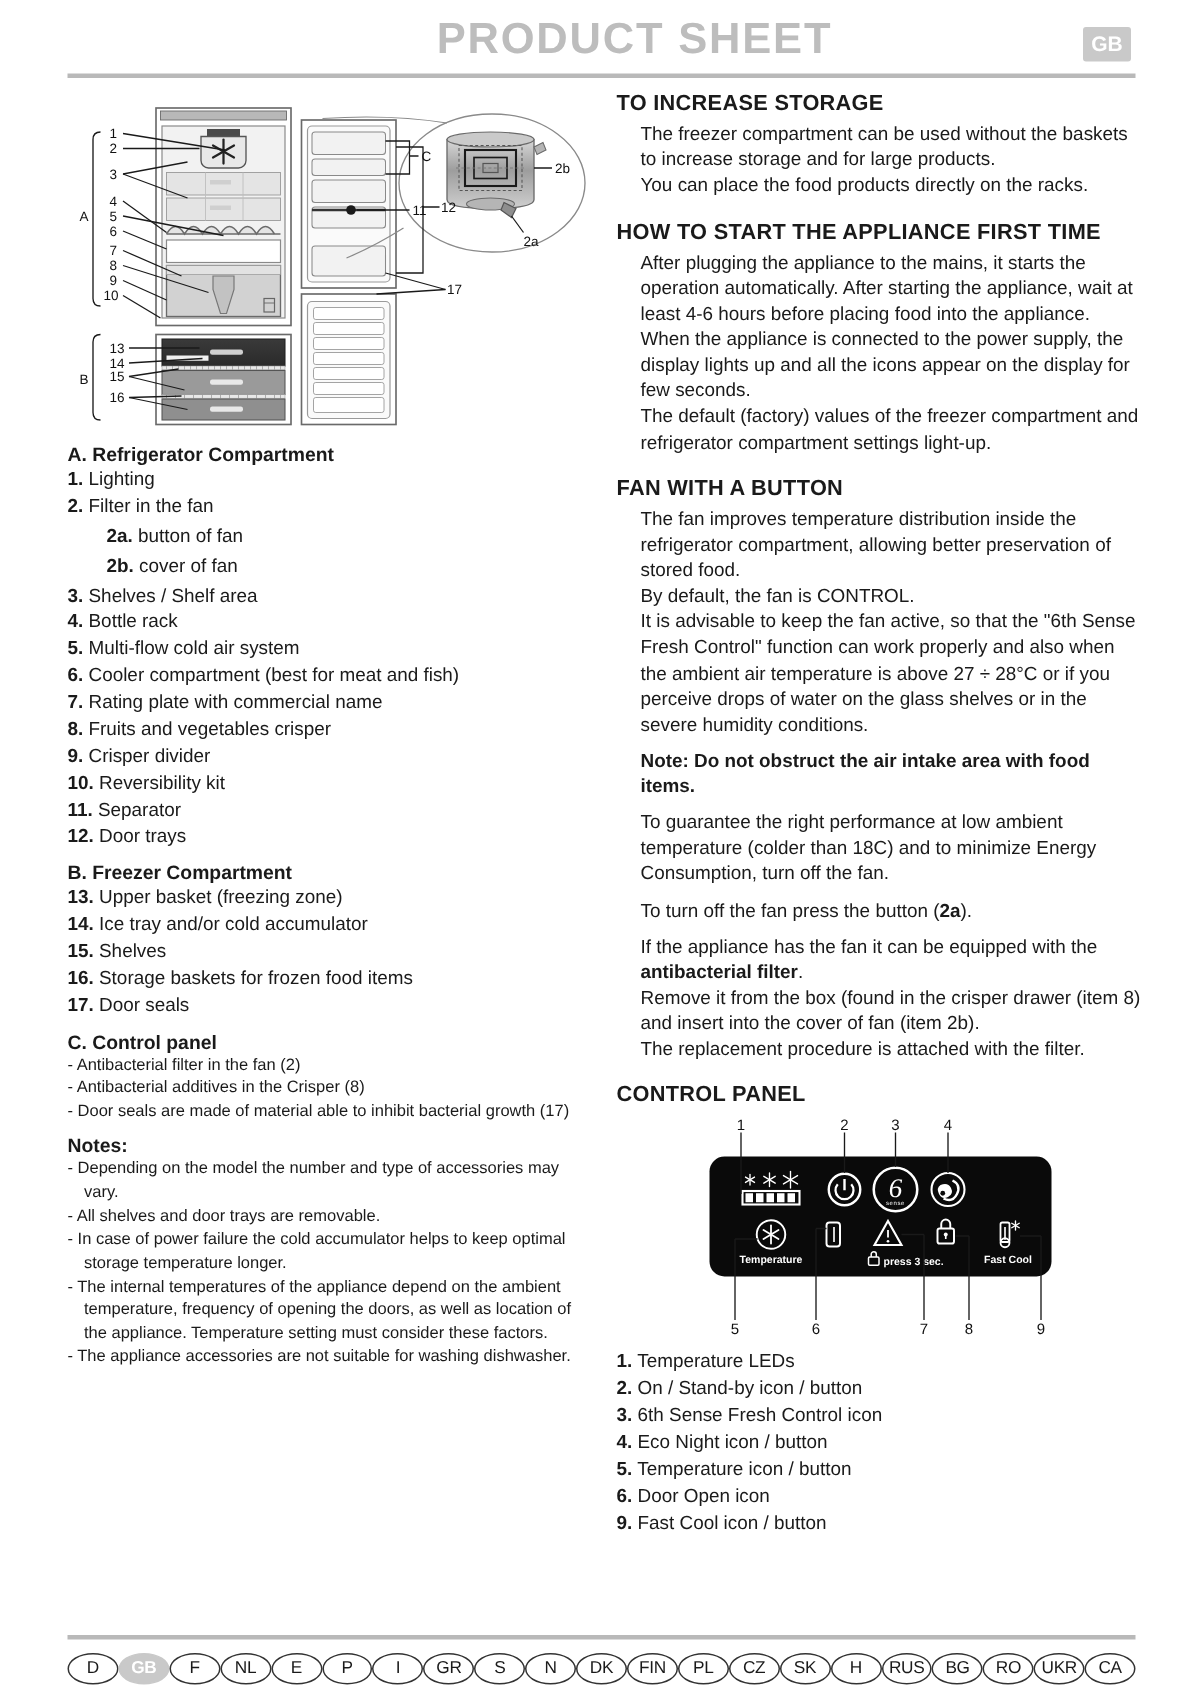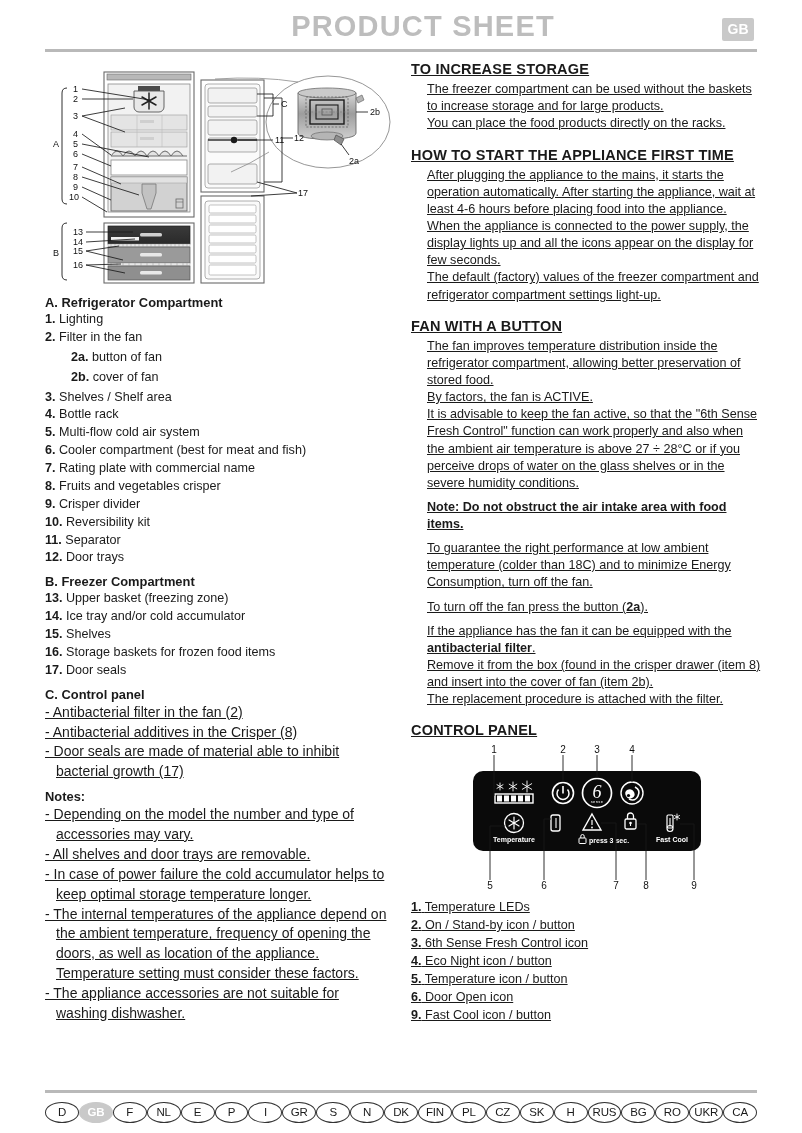--- a/index.html
+++ b/index.html
@@ -52,21 +52,21 @@
   }
 
   
   .page {
     display: flex;
     padding: 4px 45px 0 45px;
     gap: 18px;
   }
   .col { width: 350px; }
   .col-left { width: 348px; }
-  .col-right { width: 352px; text-decoration: underline; }
+  .col-right { width: 352px; }
 
   
   h2.section {
     font-size: 14.5px;
     font-weight: bold;
     margin: 13px 0 3px 0;
     letter-spacing: 0.2px;
     line-height: 1.25;
   }
   h2.section:first-child { margin-top: 0; }
@@ -85,26 +85,25 @@
     padding-left: 0;
   }
   .listitem .num { font-weight: bold; }
   .listitem.indent { padding-left: 26px; margin: 2px 0; }
   .grouphead {
     font-size: 12.9px;
     font-weight: bold;
     margin: 7px 0 1px 0;
   }
   .dashitem {
-    font-size: 14px;
+    font-size: 11px;
     line-height: 1.42;
     padding-left: 11px;
     text-indent: -11px;
     margin: 0;
-    text-decoration: underline;
   }
 
   
   .diagram {
     position: relative;
     width: 350px;
     height: 228px;
     margin-bottom: 6px;
   }
   .diagram svg { display: block; }
@@ -412,21 +411,21 @@
     <h2 class="section">TO INCREASE STORAGE</h2>
     <p class="body tight">The freezer compartment can be used without the baskets to increase storage and for large products.</p>
     <p class="body">You can place the food products directly on the racks.</p>
 
     <h2 class="section">HOW TO START THE APPLIANCE FIRST TIME</h2>
     <p class="body tight">After plugging the appliance to the mains, it starts  the operation automatically. After starting the appliance, wait at least 4-6 hours before placing food into the appliance. When the appliance is connected to the power supply, the display lights up and all the icons appear on the display for few seconds.</p>
     <p class="body">The default (factory) values of the freezer compartment and refrigerator compartment settings light-up.</p>
 
     <h2 class="section">FAN WITH A BUTTON</h2>
     <p class="body tight">The fan improves temperature distribution inside the refrigerator compartment, allowing better preservation of stored food.</p>
-    <p class="body tight">By factors, the fan is ACTIVE.</p>
+    <p class="body tight">By default, the fan is CONTROL.</p>
     <p class="body">It is advisable to keep the fan active, so that the "6th Sense Fresh Control" function can work properly and also when the ambient air temperature is above 27 ÷ 28°C or if you perceive drops of water on the glass shelves or in the severe humidity conditions.</p>
     <p class="body b">Note: Do not obstruct the air intake area with food items.</p>
     <p class="body">To guarantee the right performance at low ambient temperature (colder than 18C) and to minimize Energy Consumption, turn off the fan.</p>
     <p class="body"><span>To turn off the fan press the button (</span><span class="b">2a</span><span>).</span></p>
     <p class="body tight"><span>If the appliance has the fan it can be equipped with the </span><span class="b">antibacterial filter</span><span>.</span></p>
     <p class="body tight">Remove it from the box (found in the crisper drawer (item 8) and insert  into the cover of fan (item 2b).</p>
     <p class="body">The replacement procedure is attached with the filter.</p>
 
     <h2 class="section">CONTROL PANEL</h2>
 

